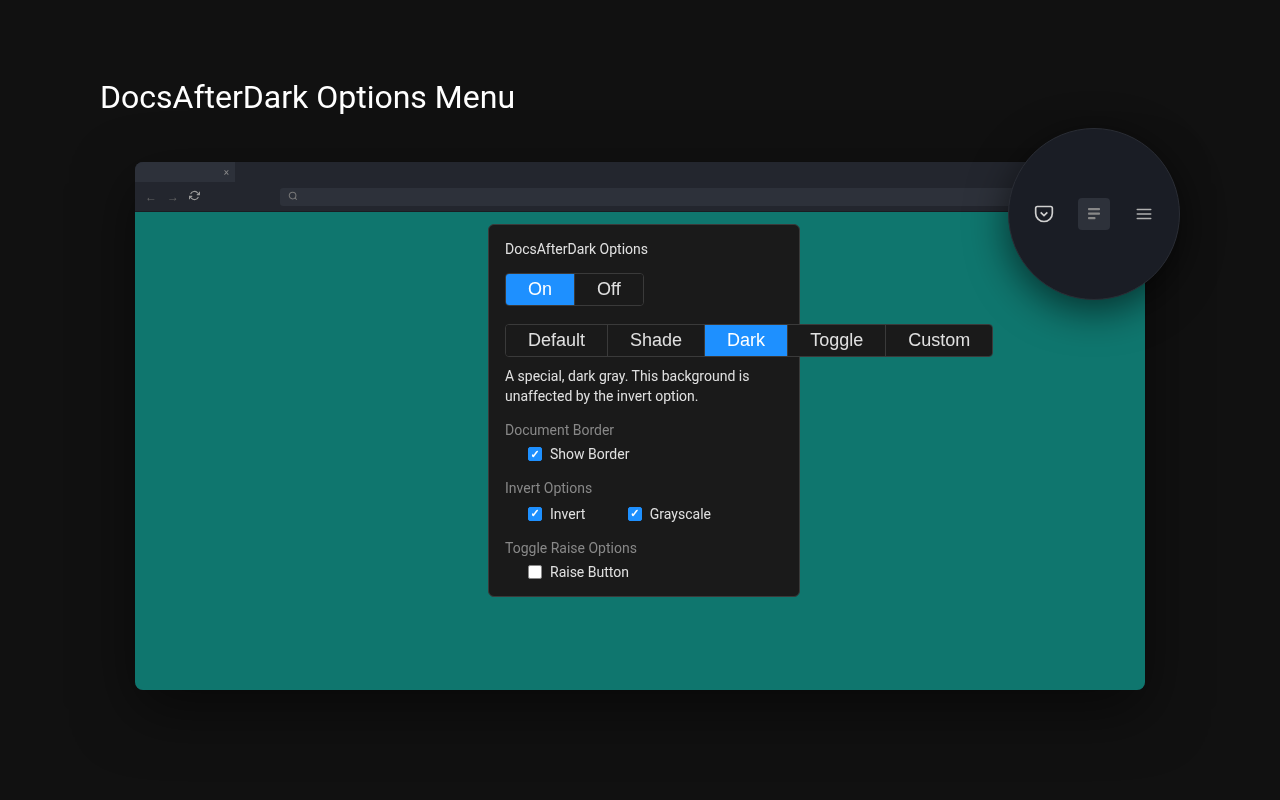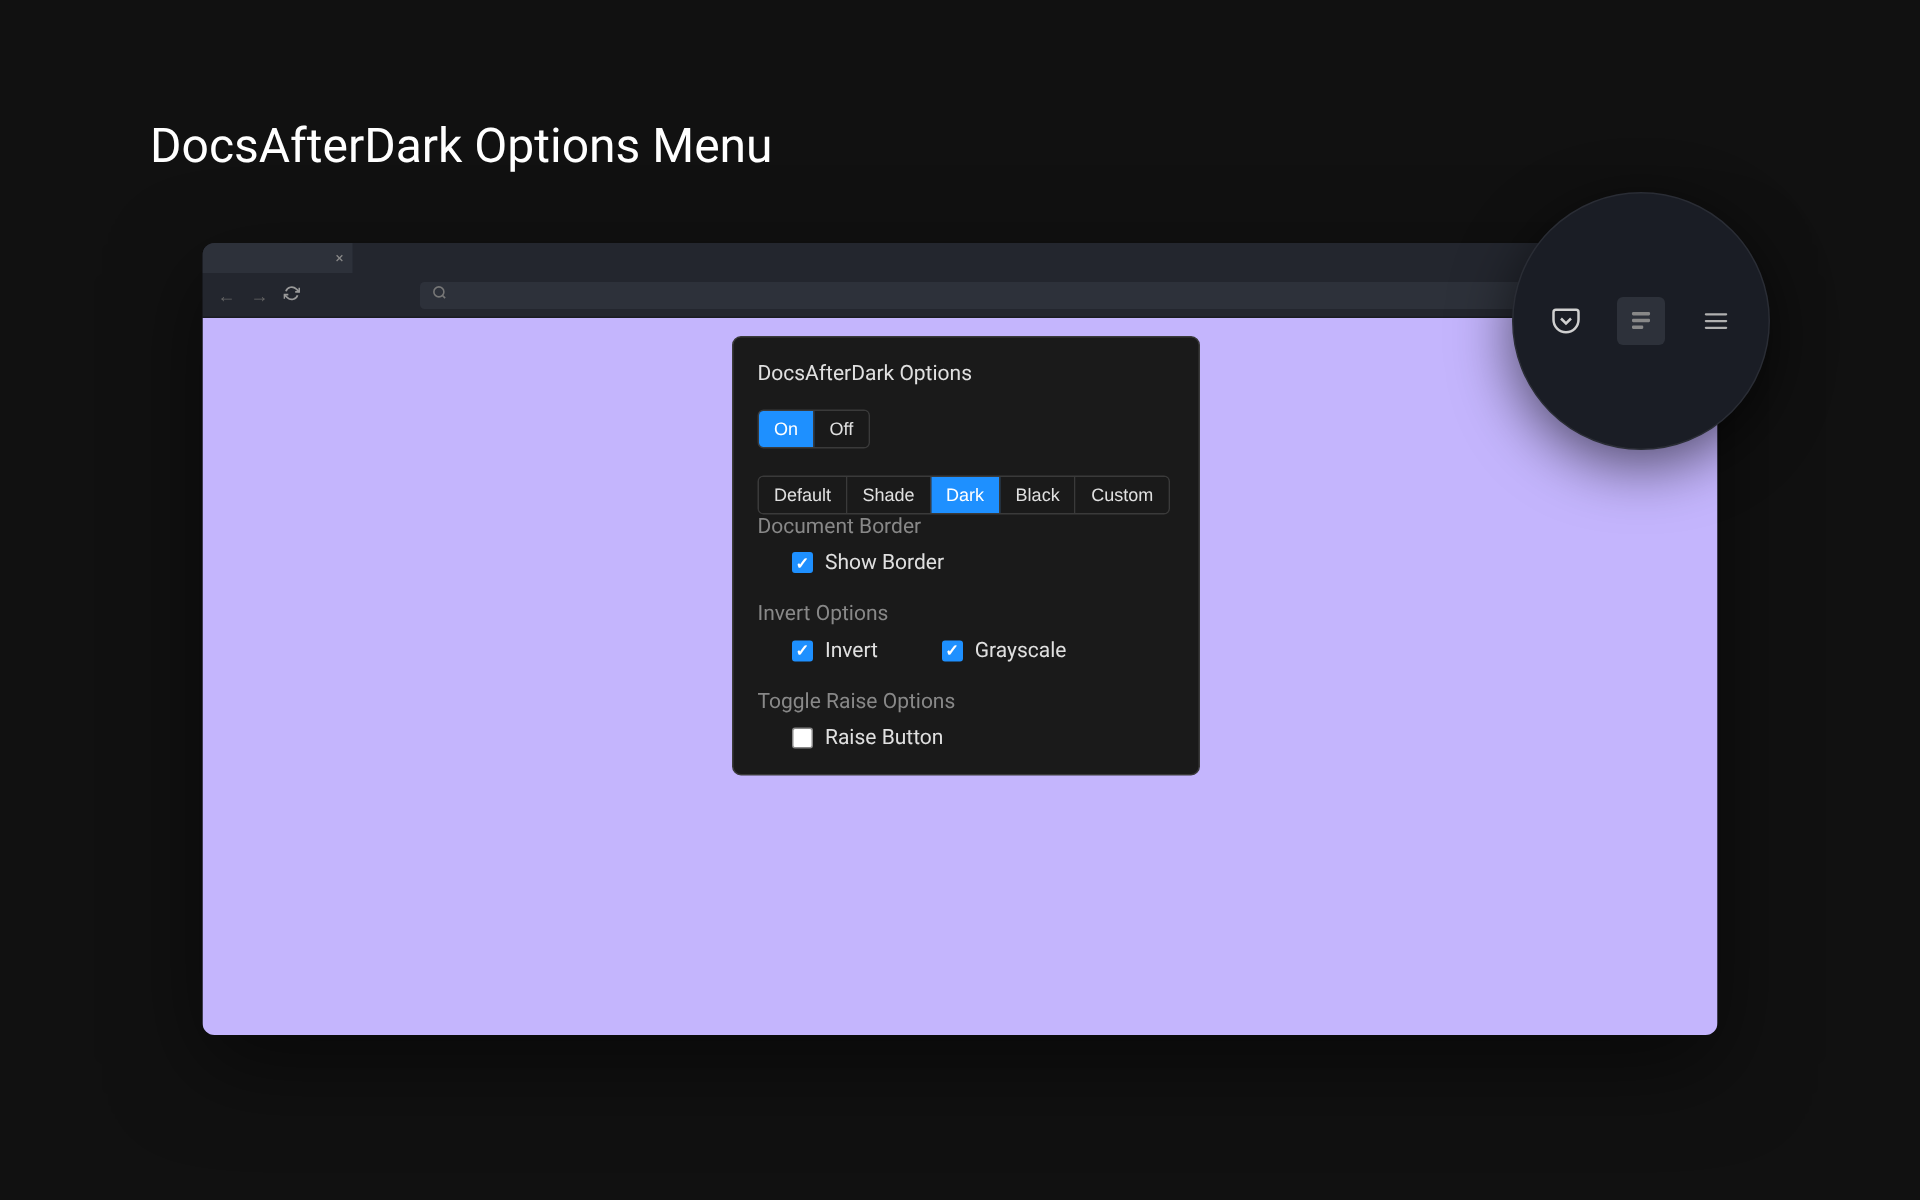--- a/index.html
+++ b/index.html
@@ -97,21 +97,21 @@
     }
     
     .search-icon {
       color: #666;
       font-size: 10px;
     }
     
     .browser-content {
       position: relative;
       height: calc(100% - 50px);
-      background: #c4b5fd;
+      background: #0f766e;
     }
     
     .options-panel {
       position: absolute;
       top: 12px;
       left: 353px;
       width: 312px;
       background: #1a1a1a;
       border: 1px solid #3a3a3a;
       border-radius: 6px;
@@ -138,22 +138,22 @@
       border-radius: 4px;
       overflow: hidden;
       width: fit-content;
       margin-bottom: 18px;
     }
     
     .toggle-btn {
       background: #1a1a1a;
       color: #e0e0e0;
       border: none;
-      padding: 5px 10px;
-      font-size: 12px;
+      padding: 5px 22px;
+      font-size: 18px;
       cursor: pointer;
       border-right: 1px solid #3a3a3a;
     }
     
     .toggle-btn:last-child {
       border-right: none;
     }
     
     .toggle-btn.active {
       background: #1e90ff;
@@ -306,23 +306,24 @@
 
       <div class="button-group">
         <button class="toggle-btn active">On</button>
         <button class="toggle-btn">Off</button>
       </div>
 
       <div class="button-group" style="margin-bottom:0;">
         <button class="toggle-btn">Default</button>
         <button class="toggle-btn">Shade</button>
         <button class="toggle-btn active">Dark</button>
-        <button class="toggle-btn">Black</button>
+        <button class="toggle-btn">Toggle</button>
         <button class="toggle-btn">Custom</button>
       </div>
+      <div class="description">A special, dark gray. This background is unaffected by the invert option.</div>
 
       <div class="section-label">Document Border</div>
       <div class="checkbox-row">
         <span class="checkbox checked"></span>
         <span class="checkbox-label">Show Border</span>
       </div>
 
       <div class="section-label">Invert Options</div>
       <div class="invert-row">
         <span class="checkbox-row inline" style="margin-bottom:0;">

